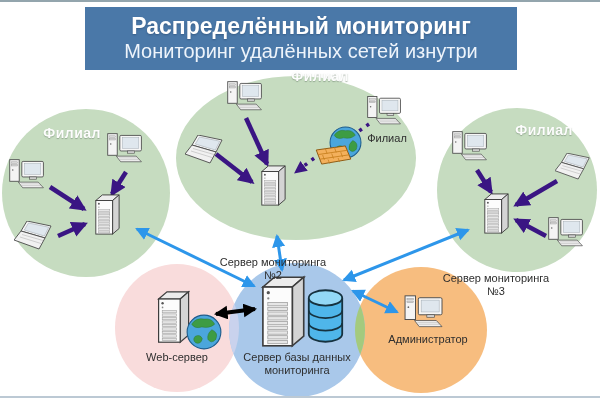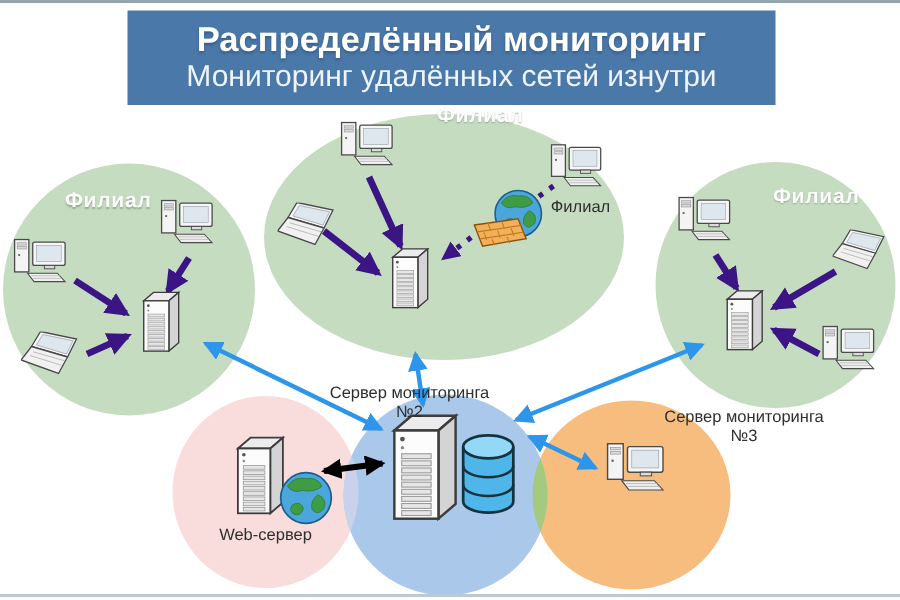--- a/index.html
+++ b/index.html
@@ -173,15 +173,17 @@
 
   <div class="fil" style="left:29px;top:125px;width:72px;">Филиал</div>
   <div class="fil" style="left:277px;top:68px;width:72px;">Филиал</div>
   <div class="fil" style="left:501px;top:122px;width:72px;">Филиал</div>
 
   <div class="lbl" style="left:218px;top:209px;width:110px;margin-top:47px;">Сервер мониторинга №2</div>
   <div class="lbl" style="left:441px;top:236px;width:110px;margin-top:36px;">Сервер мониторинга №3</div>
   <div class="lbl" style="left:357px;top:132px;width:60px;">Филиал</div>
 
   <div class="lbl" style="left:125px;top:351px;width:104px;">Web-сервер</div>
+  <div class="lbl" style="left:227px;top:351px;width:140px;">Сервер базы данных мониторинга</div>
+  <div class="lbl" style="left:370px;top:333px;width:116px;">Администратор</div>
 
   <div class="bottomline"></div>
 </div>
 
 </body></html>

